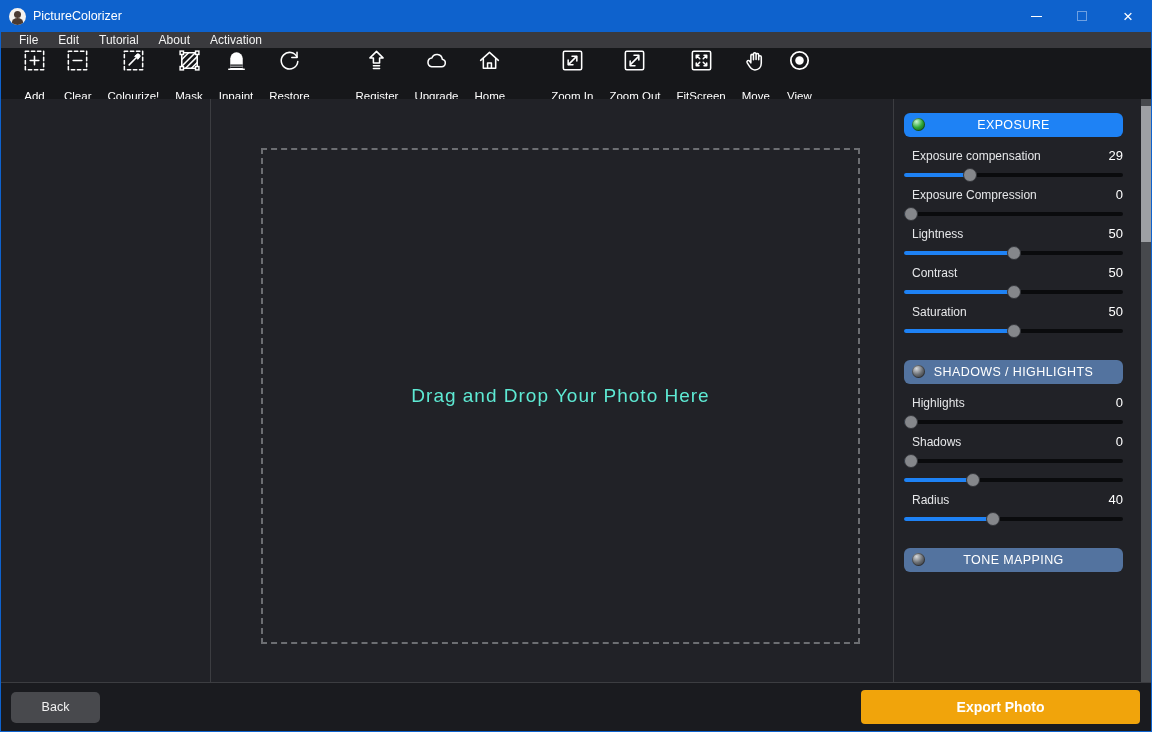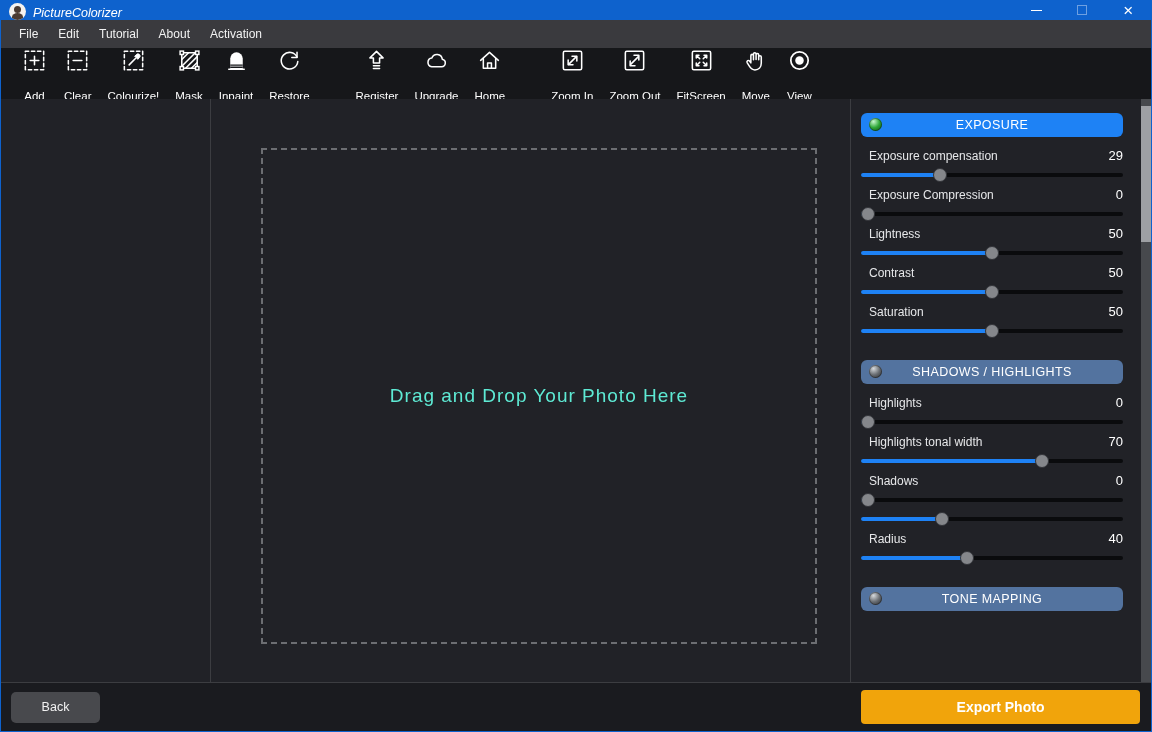--- a/index.html
+++ b/index.html
@@ -2,57 +2,57 @@
 <html style="--titlebar: #0e62cd; --accent_blue: #1e82f5; --section_header_muted: #53739f; --export_orange: #f1a40b;"><head>
 <meta charset="utf-8">
 <style>
   * { margin:0; padding:0; box-sizing:border-box; }
   html,body { width:1152px; height:732px; overflow:hidden;
     font-family:"Liberation Sans", sans-serif; background:#101114; }
   .window { width:1152px; height:732px; display:flex; flex-direction:column;
     border:1px solid var(--titlebar); border-top:none; background:#212227; }
 
   
-  .titlebar { height:20px; background:var(--titlebar); display:flex; align-items:flex-end;
-    color:#fff; flex:0 0 auto;font-style:italic; }
+  .titlebar { height:32px; background:var(--titlebar); display:flex; align-items:center;
+    color:#fff; flex:0 0 auto; }
   .app-icon { width:17px; height:17px; margin:0 7px 0 8px; border-radius:50%;
     background:#f5f2ef; position:relative; overflow:hidden; flex:0 0 auto; }
   .app-icon::before { content:""; position:absolute; left:5px; top:3px; width:7px; height:7px;
     border-radius:50%; background:#4a3a32; }
   .app-icon::after { content:""; position:absolute; left:3px; top:10px; width:11px; height:8px;
     border-radius:50% 50% 0 0; background:#4a3a32; }
   .title-text { font-size:12.5px; }
   .win-controls { margin-left:auto; display:flex; height:100%; }
   .win-btn { width:46px; height:100%; display:flex; align-items:center; justify-content:center; }
   .glyph-min { width:11px; height:1px; background:#fff; }
   .glyph-max { width:10px; height:10px; border:1px solid rgba(255,255,255,.40); }
   .glyph-close { font-size:17px; line-height:1; color:#fff; font-weight:400; }
 
   
-  .menubar { height:28px; background:#3a3a3e; display:flex; align-items:center;
+  .menubar { height:16px; background:#3a3a3e; display:flex; align-items:center;
     padding-left:8px; flex:0 0 auto; }
   .menu-item { color:#f2f2f2; font-size:12px; padding:0 10px; line-height:20px; }
 
   
   .toolbar { height:51px; background:#16171a; display:flex; align-items:center;
     padding-left:12px; flex:0 0 auto; }
   .tb-group { display:flex; margin-right:30px; }
   .tb-item { display:flex; flex-direction:column; align-items:center; padding:1px 8px 0; }
   .tb-item svg { width:27px; height:27px; display:block; }
   .tb-label { color:#fff; font-size:11.5px; margin-top:16px; white-space:nowrap; }
 
   
   .main { flex:1 1 auto; display:flex; position:relative; background:#212227; overflow:hidden; }
   .left-panel { width:210px; border-right:1px solid #3c3d41; flex:0 0 auto; }
   .canvas { flex:1 1 auto; position:relative; }
   .dropzone { position:absolute; left:50px; right:33px; top:49px; bottom:38px;
     border:2px dashed #6c6e72; display:flex; align-items:center; justify-content:center; }
   .drop-text { color:#5eead4; font-size:19px; letter-spacing:1px; }
 
-  .right-panel { width:301px; flex:0 0 auto; border-left:1px solid #3c3d41;
+  .right-panel { width:258px; flex:0 0 auto; border-left:1px solid #3c3d41;
     padding:14px 28px 0 10px; overflow:hidden; }
   .section-header { height:24px; border-radius:6px; position:relative; display:flex;
     align-items:center; justify-content:center; margin-bottom:11px; }
   .section-header.active { background:var(--accent_blue); }
   .section-header.muted { background:var(--section_header_muted); }
   .section-title { color:#fff; font-size:12.5px; letter-spacing:.4px; }
   .orb { width:13px; height:13px; border-radius:50%; position:absolute; left:8px; top:5px; }
   .orb.green { background:radial-gradient(circle at 35% 28%, #c8f7cf, #2ea838 48%, #0a3d10);
     box-shadow:0 0 0 1px rgba(0,0,0,.35) inset; }
   .orb.dark { background:radial-gradient(circle at 35% 28%, #d6d9dc, #6b6f74 48%, #1e2125);
@@ -313,31 +313,20 @@
          <span class="svalue">0</span>
        </div>
        <div class="slider">
          <div class="track"></div>
          <div class="fill" style="width:calc((100% - 14px) * 0 + 7px)"></div>
          <div class="thumb" style="left:calc((100% - 14px) * 0)"></div>
        </div>
         </div>
         <div class="srow">
           <div class="srow-top">
-         <span class="slabel">Highlights tonal width</span>
-         <span class="svalue">70</span>
-       </div>
-       <div class="slider">
-         <div class="track"></div>
-         <div class="fill" style="width:calc((100% - 14px) * 0.7 + 7px)"></div>
-         <div class="thumb" style="left:calc((100% - 14px) * 0.7)"></div>
-       </div>
-        </div>
-        <div class="srow">
-          <div class="srow-top">
          <span class="slabel">Shadows</span>
          <span class="svalue">0</span>
        </div>
        <div class="slider">
          <div class="track"></div>
          <div class="fill" style="width:calc((100% - 14px) * 0 + 7px)"></div>
          <div class="thumb" style="left:calc((100% - 14px) * 0)"></div>
        </div>
         </div>
         <div class="srow">

